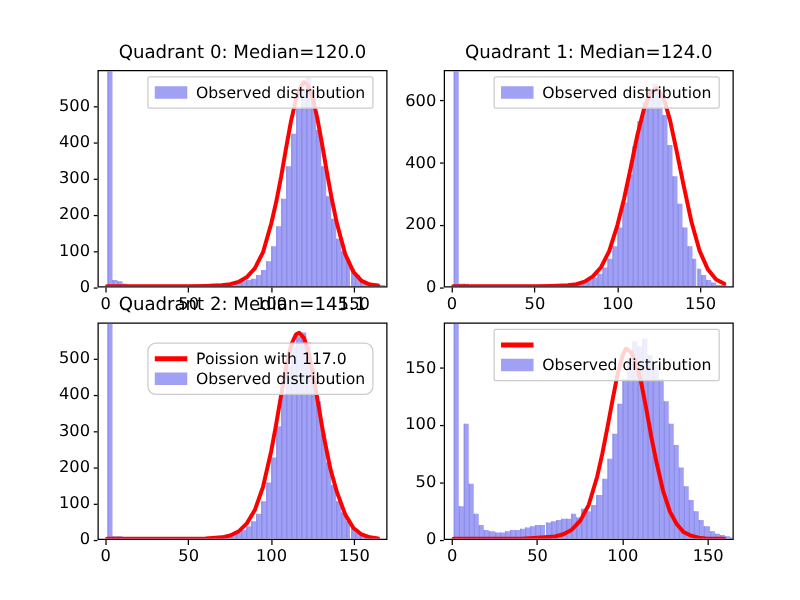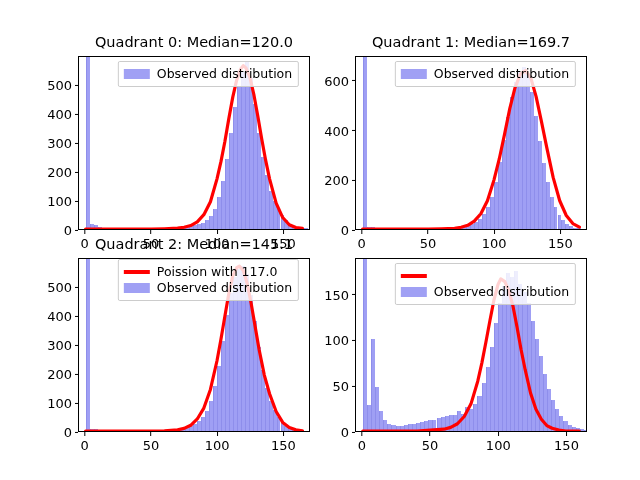--- a/index.html
+++ b/index.html
@@ -147,21 +147,21 @@
       <div class="xtick" style="left: 205.49px;">150</div>
       <div class="legend" style="top: 5px; left: 50%; transform: translateX(-42%);">
         <div class="legrow">
           <span class="swatch-patch"></span>
           <span>Observed distribution</span>
         </div>
       </div>
     </div>
 
   <div class="subplot" id="sp1" style="left:355px;top:56px;width:232px;height:174px;">
-    <div class="sp-title">Quadrant 1: Median=169.7</div>
+    <div class="sp-title">Quadrant 1: Median=124.0</div>
     <div class="plotbox">
         <div class="bar" style="left: 6.63px; width: 3.98px; height: 174px;"></div>
         <div class="bar" style="left: 10.61px; width: 3.98px; height: 2.49px;"></div>
         <div class="bar" style="left: 14.58px; width: 3.98px; height: 1.99px;"></div>
         <div class="bar" style="left: 18.56px; width: 3.98px; height: 0.99px;"></div>
         <div class="bar" style="left: 22.54px; width: 3.98px; height: 0.75px;"></div>
         <div class="bar" style="left: 26.51px; width: 3.98px; height: 0.5px;"></div>
         <div class="bar" style="left: 30.49px; width: 3.98px; height: 0.5px;"></div>
         <div class="bar" style="left: 34.47px; width: 3.98px; height: 0.5px;"></div>
         <div class="bar" style="left: 38.45px; width: 3.98px; height: 0.5px;"></div>
@@ -298,21 +298,21 @@
   <div class="ytick" style="top: 174px;">0</div>
       <div class="ytick" style="top: 145px;">100</div>
       <div class="ytick" style="top: 116px;">200</div>
       <div class="ytick" style="top: 87px;">300</div>
       <div class="ytick" style="top: 58px;">400</div>
       <div class="ytick" style="top: 29px;">500</div>
       <div class="xtick" style="left: 6.63px;">0</div>
       <div class="xtick" style="left: 72.91px;">50</div>
       <div class="xtick" style="left: 139.2px;">100</div>
       <div class="xtick" style="left: 205.49px;">150</div>
-      <div class="legend" style="top: 1px; left: 50%; transform: translateX(-42%);">
+      <div class="legend" style="top: 16px; left: 50%; transform: translateX(-42%); border-radius: 7px;">
         <div class="legrow">
           <span class="swatch-line"></span>
           <span>Poission with 117.0</span>
         </div>
         <div class="legrow">
           <span class="swatch-patch"></span>
           <span>Observed distribution</span>
         </div>
       </div>
     </div>

